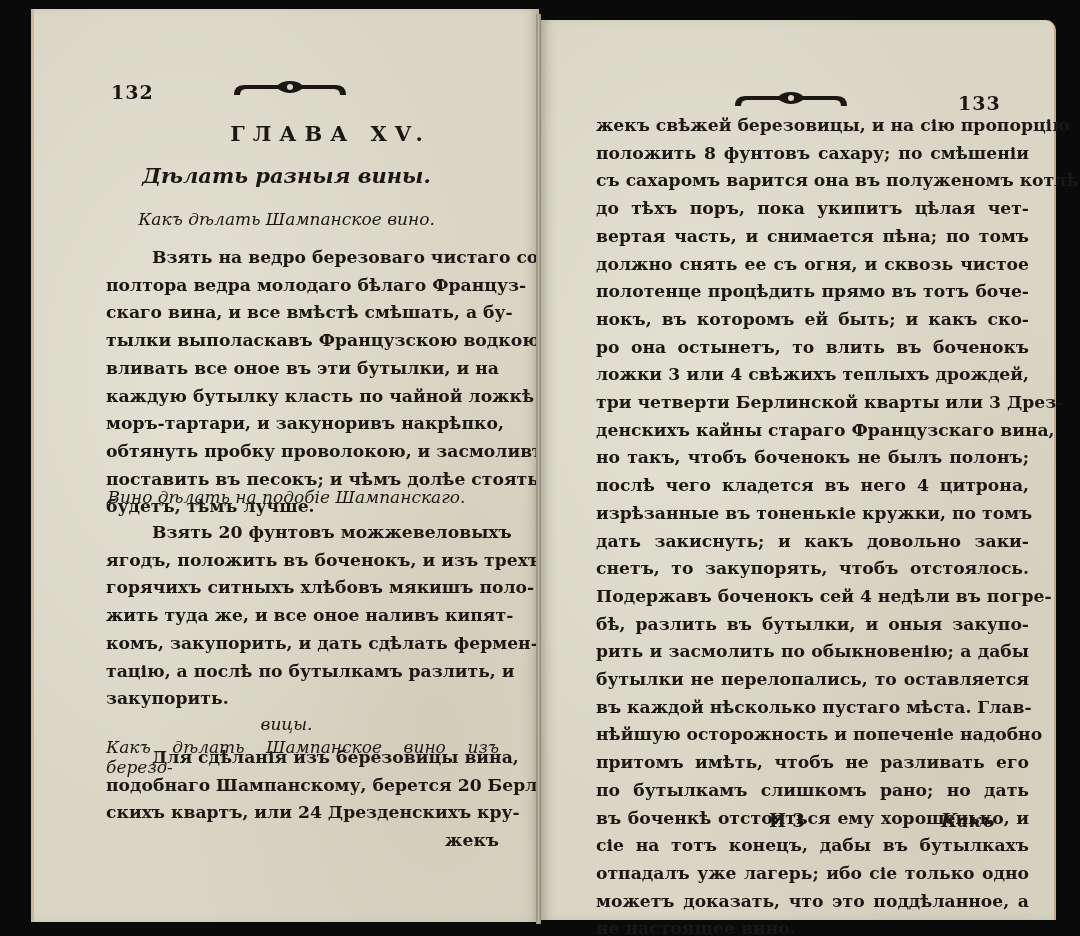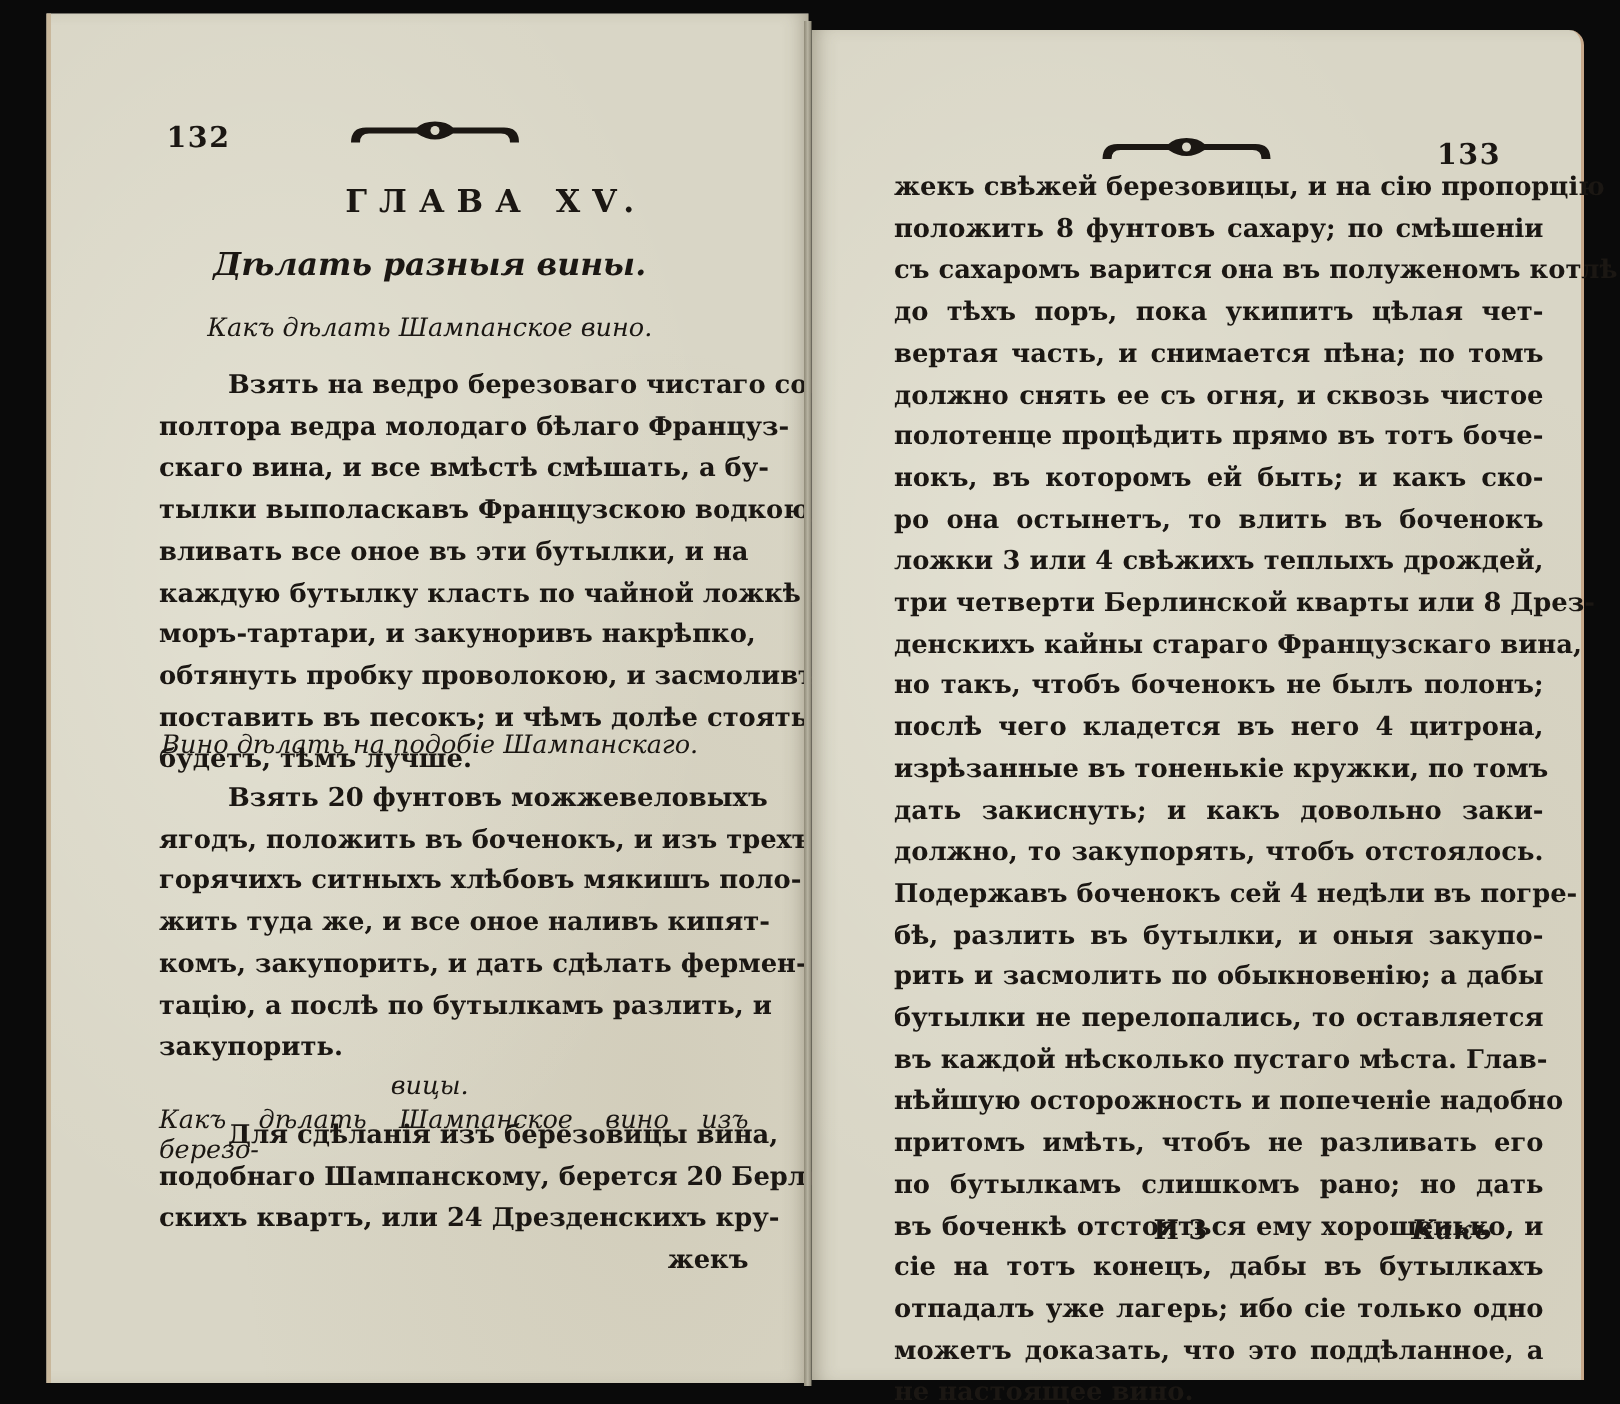--- a/index.html
+++ b/index.html
@@ -138,27 +138,27 @@
     <span class="line">жекъ свѣжей березовицы, и на сію пропорцію</span>
     <span class="line">положить 8 фунтовъ сахару; по смѣшеніи</span>
     <span class="line">съ сахаромъ варится она въ полуженомъ котлѣ</span>
     <span class="line">до тѣхъ поръ, пока укипитъ цѣлая чет-</span>
     <span class="line">вертая часть, и снимается пѣна; по томъ</span>
     <span class="line">должно снять ее съ огня, и сквозь чистое</span>
     <span class="line">полотенце процѣдить прямо въ тотъ боче-</span>
     <span class="line">нокъ, въ которомъ ей быть; и какъ ско-</span>
     <span class="line">ро она остынетъ, то влить въ боченокъ</span>
     <span class="line">ложки 3 или 4 свѣжихъ теплыхъ дрождей,</span>
-    <span class="line">три четверти Берлинской кварты или 8 Дрез-</span>
+    <span class="line">три четверти Берлинской кварты или 3 Дрез-</span>
     <span class="line">денскихъ кайны стараго Французскаго вина,</span>
     <span class="line">но такъ, чтобъ боченокъ не былъ полонъ;</span>
     <span class="line">послѣ чего кладется въ него 4 цитрона,</span>
     <span class="line">изрѣзанные въ тоненькіе кружки, по томъ</span>
     <span class="line">дать закиснуть; и какъ довольно заки-</span>
-    <span class="line">должно, то закупорять, чтобъ отстоялось.</span>
+    <span class="line">снетъ, то закупорять, чтобъ отстоялось.</span>
     <span class="line">Подержавъ боченокъ сей 4 недѣли въ погре-</span>
     <span class="line">бѣ, разлить въ бутылки, и оныя закупо-</span>
     <span class="line">рить и засмолить по обыкновенію; а дабы</span>
     <span class="line">бутылки не перелопались, то оставляется</span>
     <span class="line">въ каждой нѣсколько пустаго мѣста. Глав-</span>
     <span class="line">нѣйшую осторожность и попеченіе надобно</span>
     <span class="line">притомъ имѣть, чтобъ не разливать его</span>
     <span class="line">по бутылкамъ слишкомъ рано; но дать</span>
     <span class="line">въ боченкѣ отстояться ему хорошенько, и</span>
     <span class="line">сіе на тотъ конецъ, дабы въ бутылкахъ</span>

